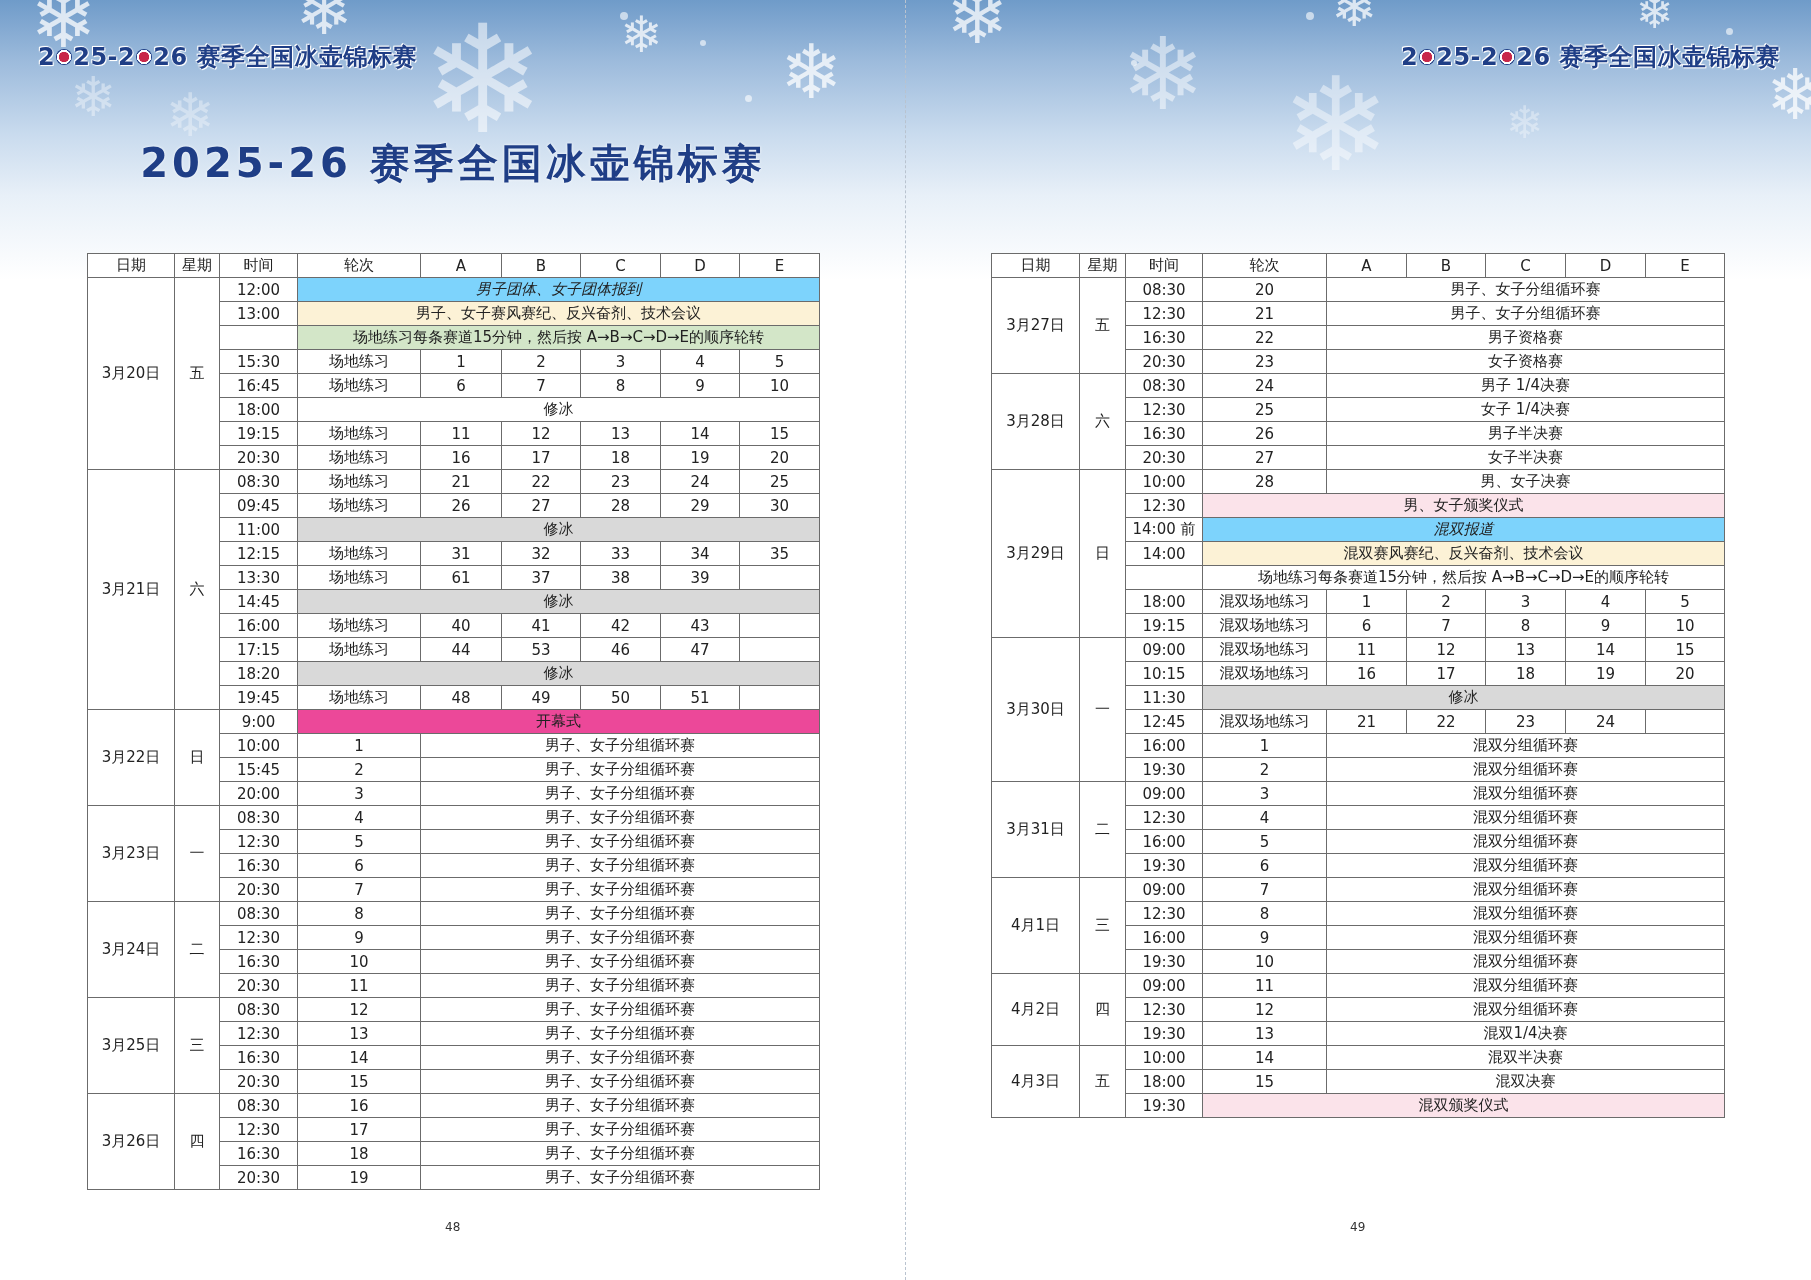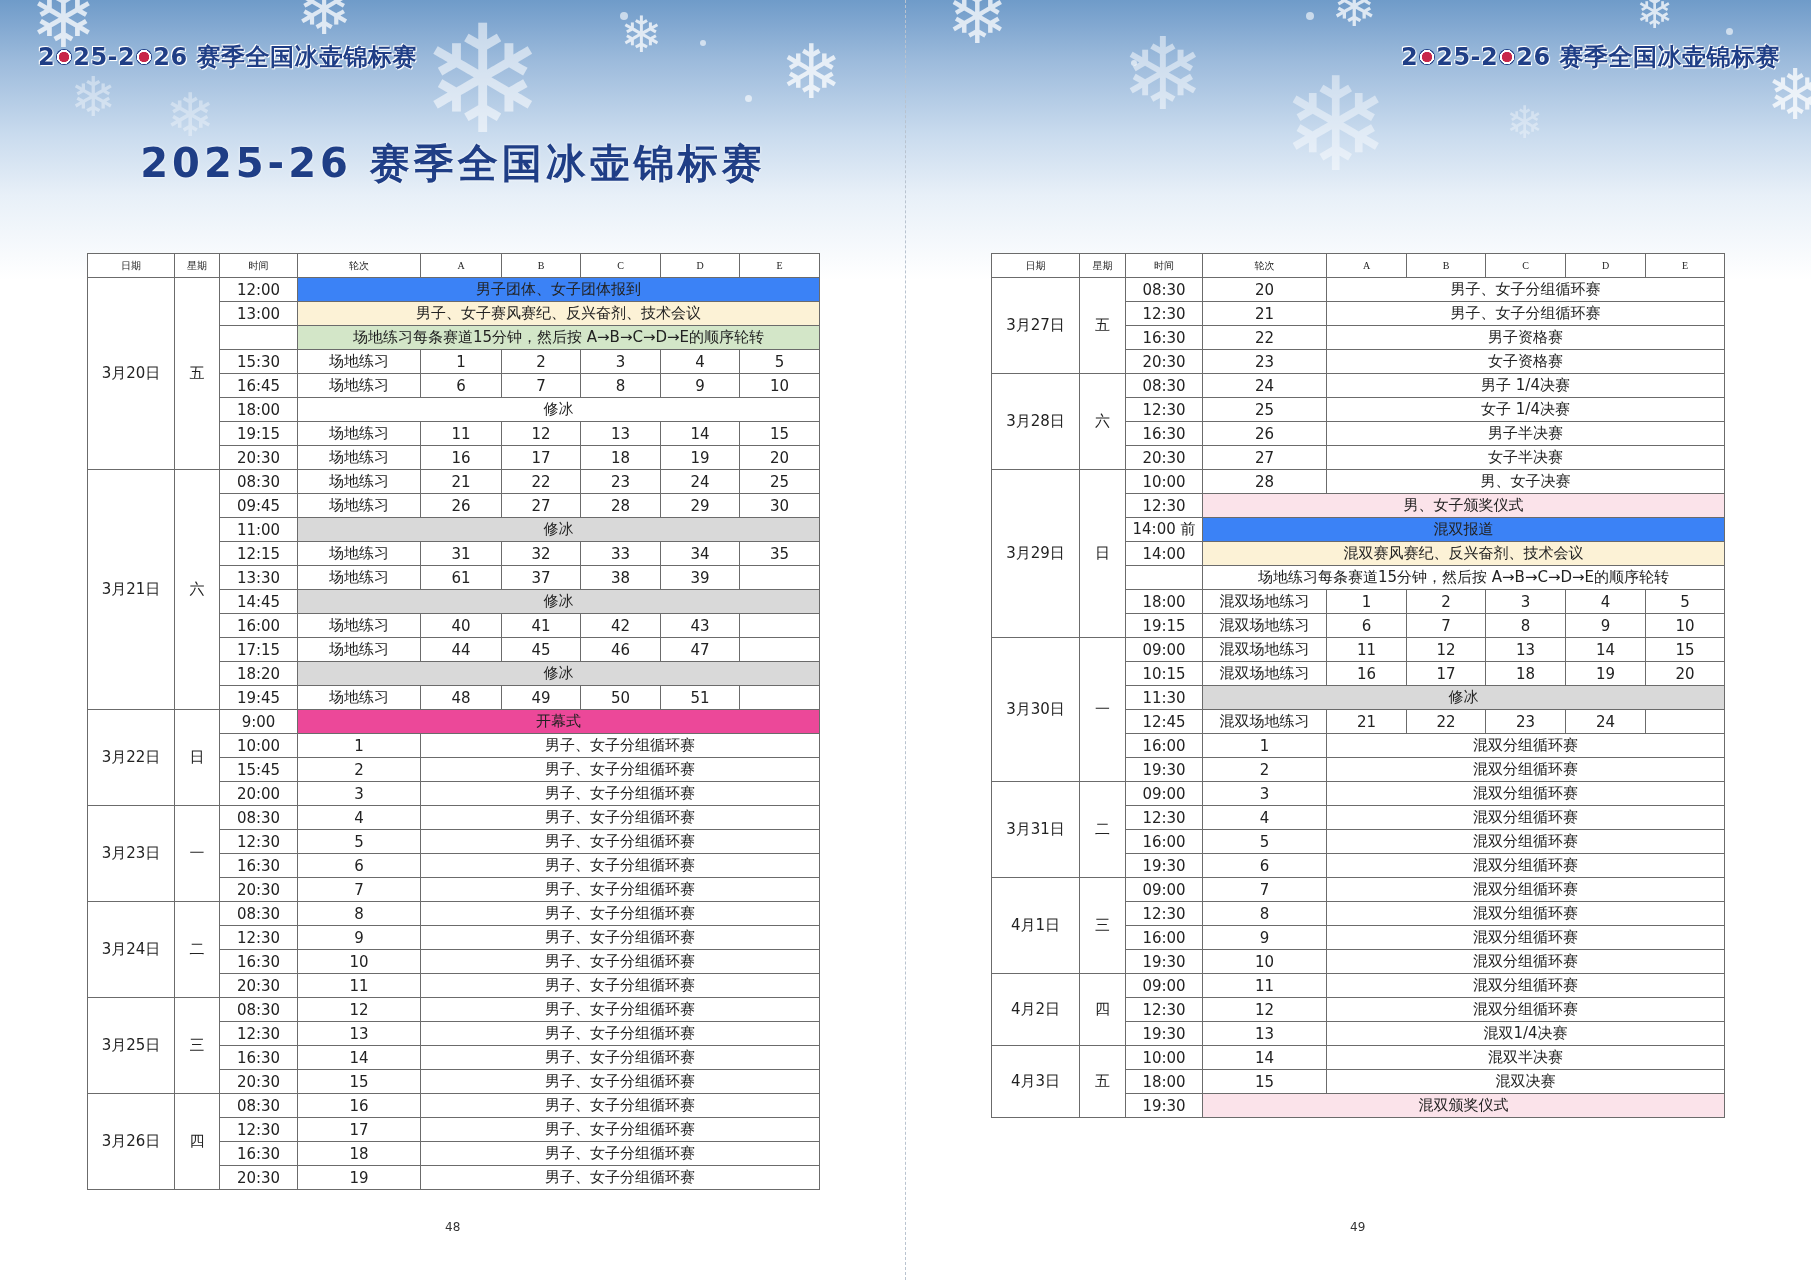--- a/index.html
+++ b/index.html
@@ -45,22 +45,22 @@
 
   table.sched {
     position:absolute; top:253px; border-collapse:collapse; table-layout:fixed;
     font-family:"DejaVu Sans", "Liberation Sans", sans-serif; font-size:15px;
     background:#fff;
   }
   table.sched td, table.sched th {
     border:1px solid #6b6b6b; height:23px; padding:0; text-align:center;
     vertical-align:middle; white-space:nowrap; font-weight:normal; color:#222;
   }
-  table.sched th { font-size:10px;font-family:Liberation Serif, serif; }
-  .bg-blue { background:#3b82f6; }
+  table.sched th { font-size:15px; }
+  .bg-blue { background:#7dd3fc;font-style:italic; }
   .bg-yellow { background:#fcf2d6;margin-top:48px; }
   .bg-green { background:#d3e6c8; }
   .bg-gray { background:#d9d9d9; }
   .bg-indigo { background:#ec4899; }
   .bg-pink { background:#fbe3ea; }
   .pageno {
     position:absolute; top:1220px; font-size:12px; color:#333;
     font-family:"DejaVu Sans", sans-serif;
   }
 </style>
@@ -223,21 +223,21 @@
           <td>40</td>
           <td>41</td>
           <td>42</td>
           <td>43</td>
           <td></td>
         </tr>
         <tr>
           <td>17:15</td>
           <td>场地练习</td>
           <td>44</td>
-          <td>45</td>
+          <td>53</td>
           <td>46</td>
           <td>47</td>
           <td></td>
         </tr>
         <tr>
           <td>18:20</td>
           <td colspan="6" class="bg-gray">修冰</td>
         </tr>
         <tr>
           <td>19:45</td>

